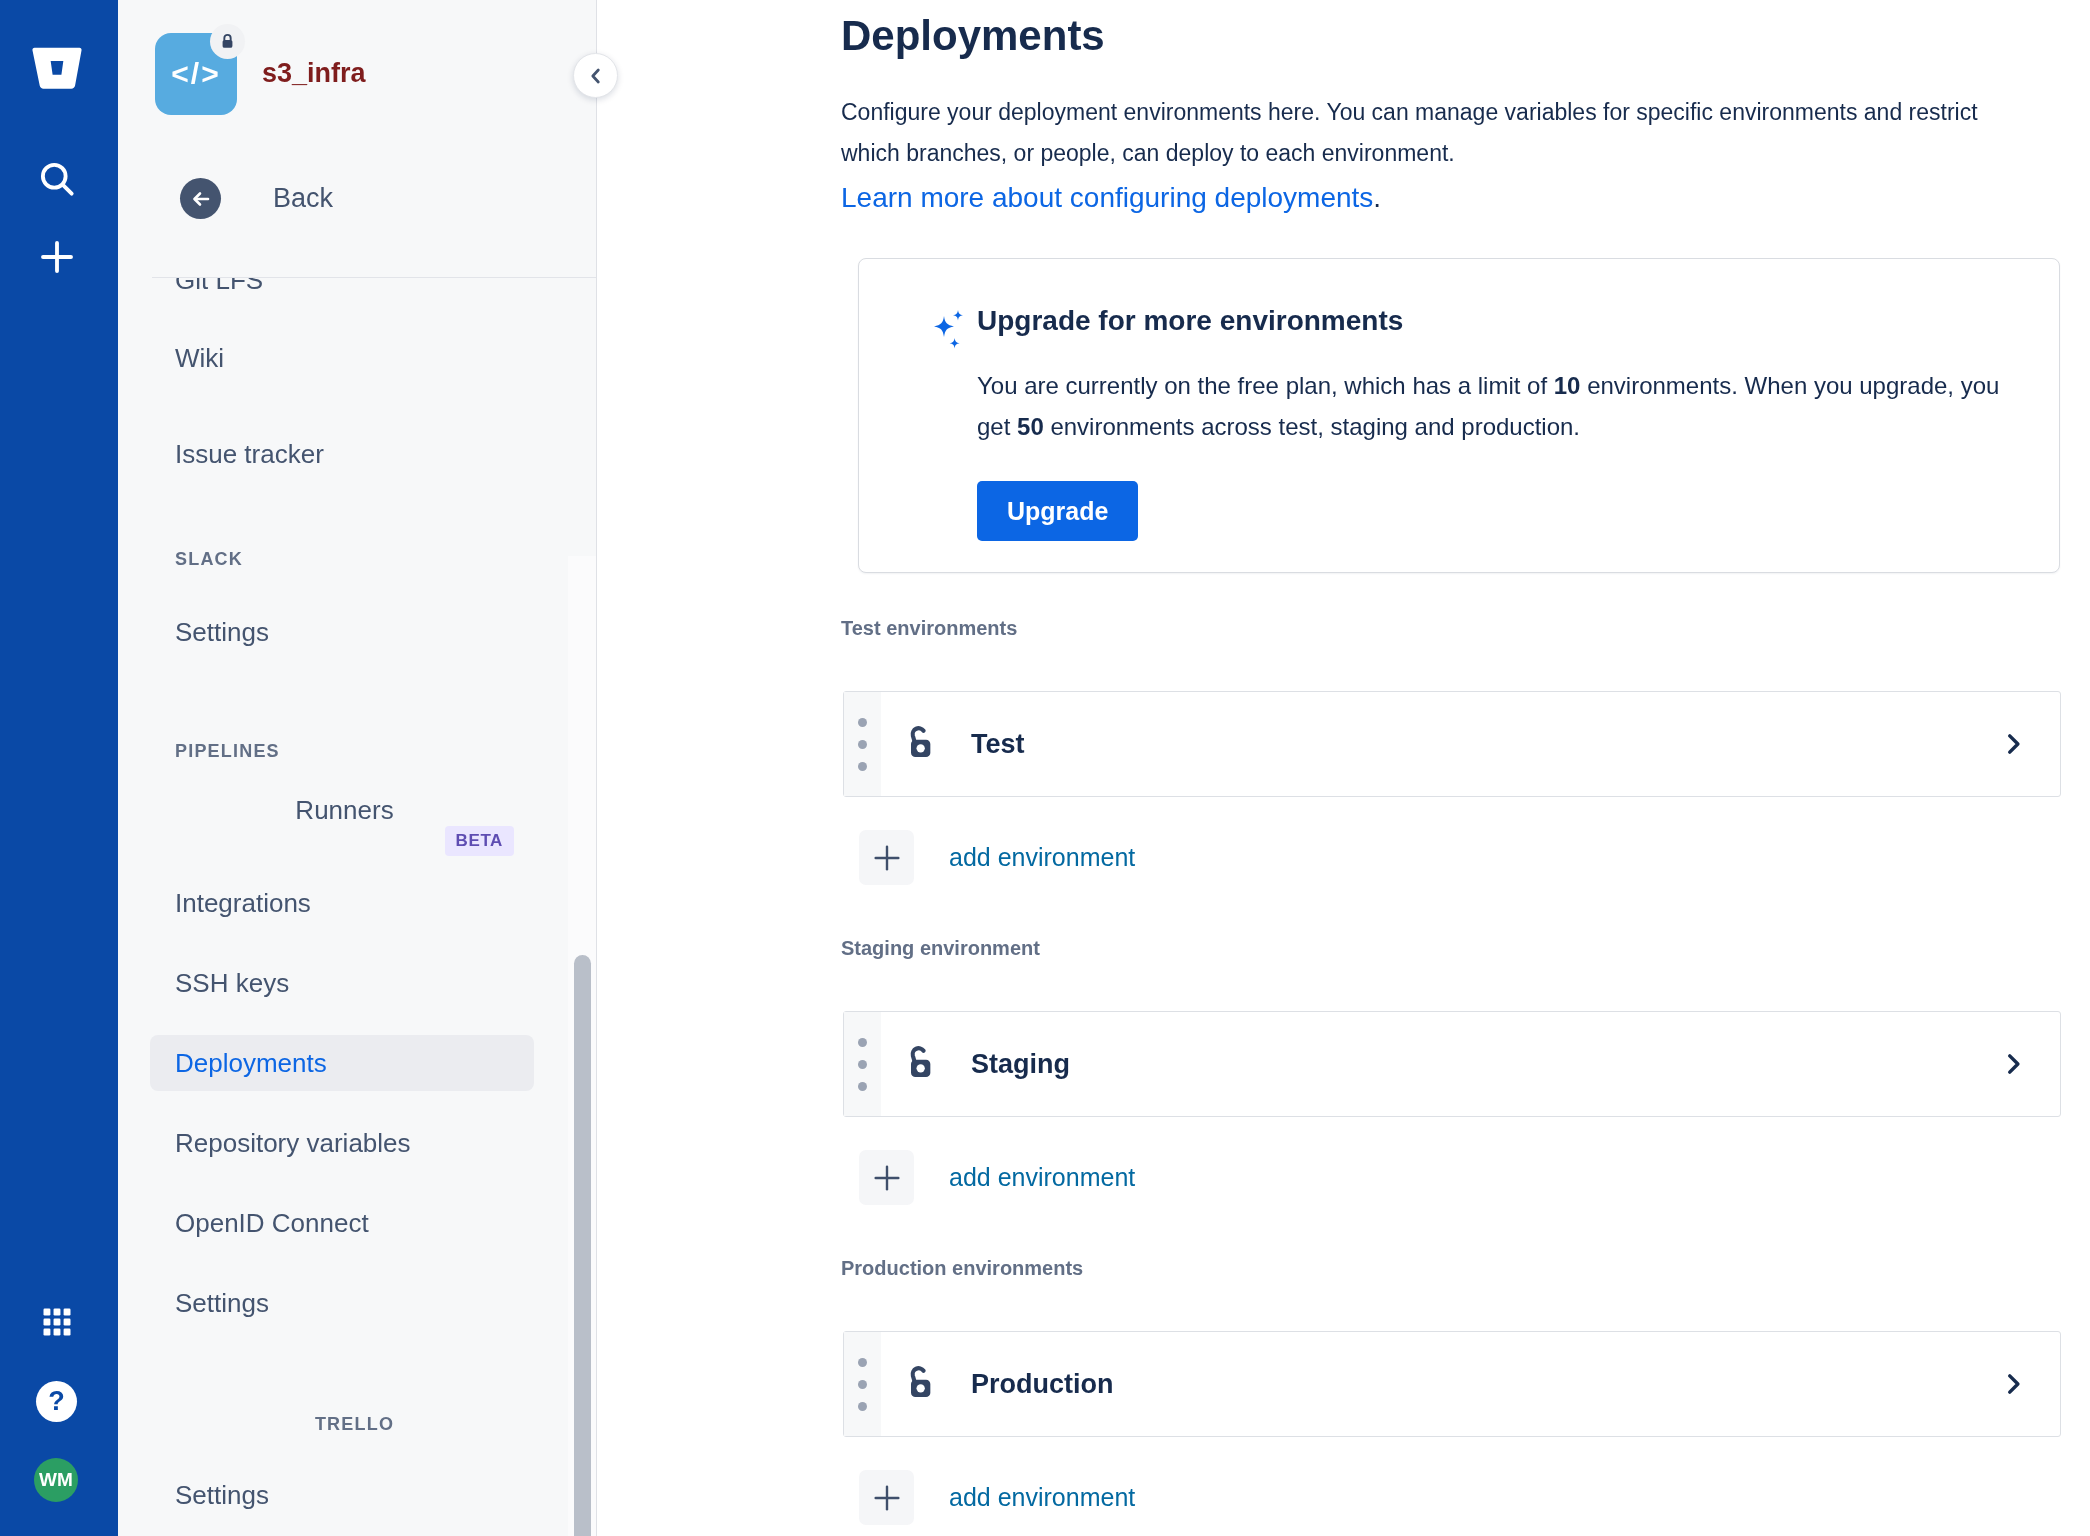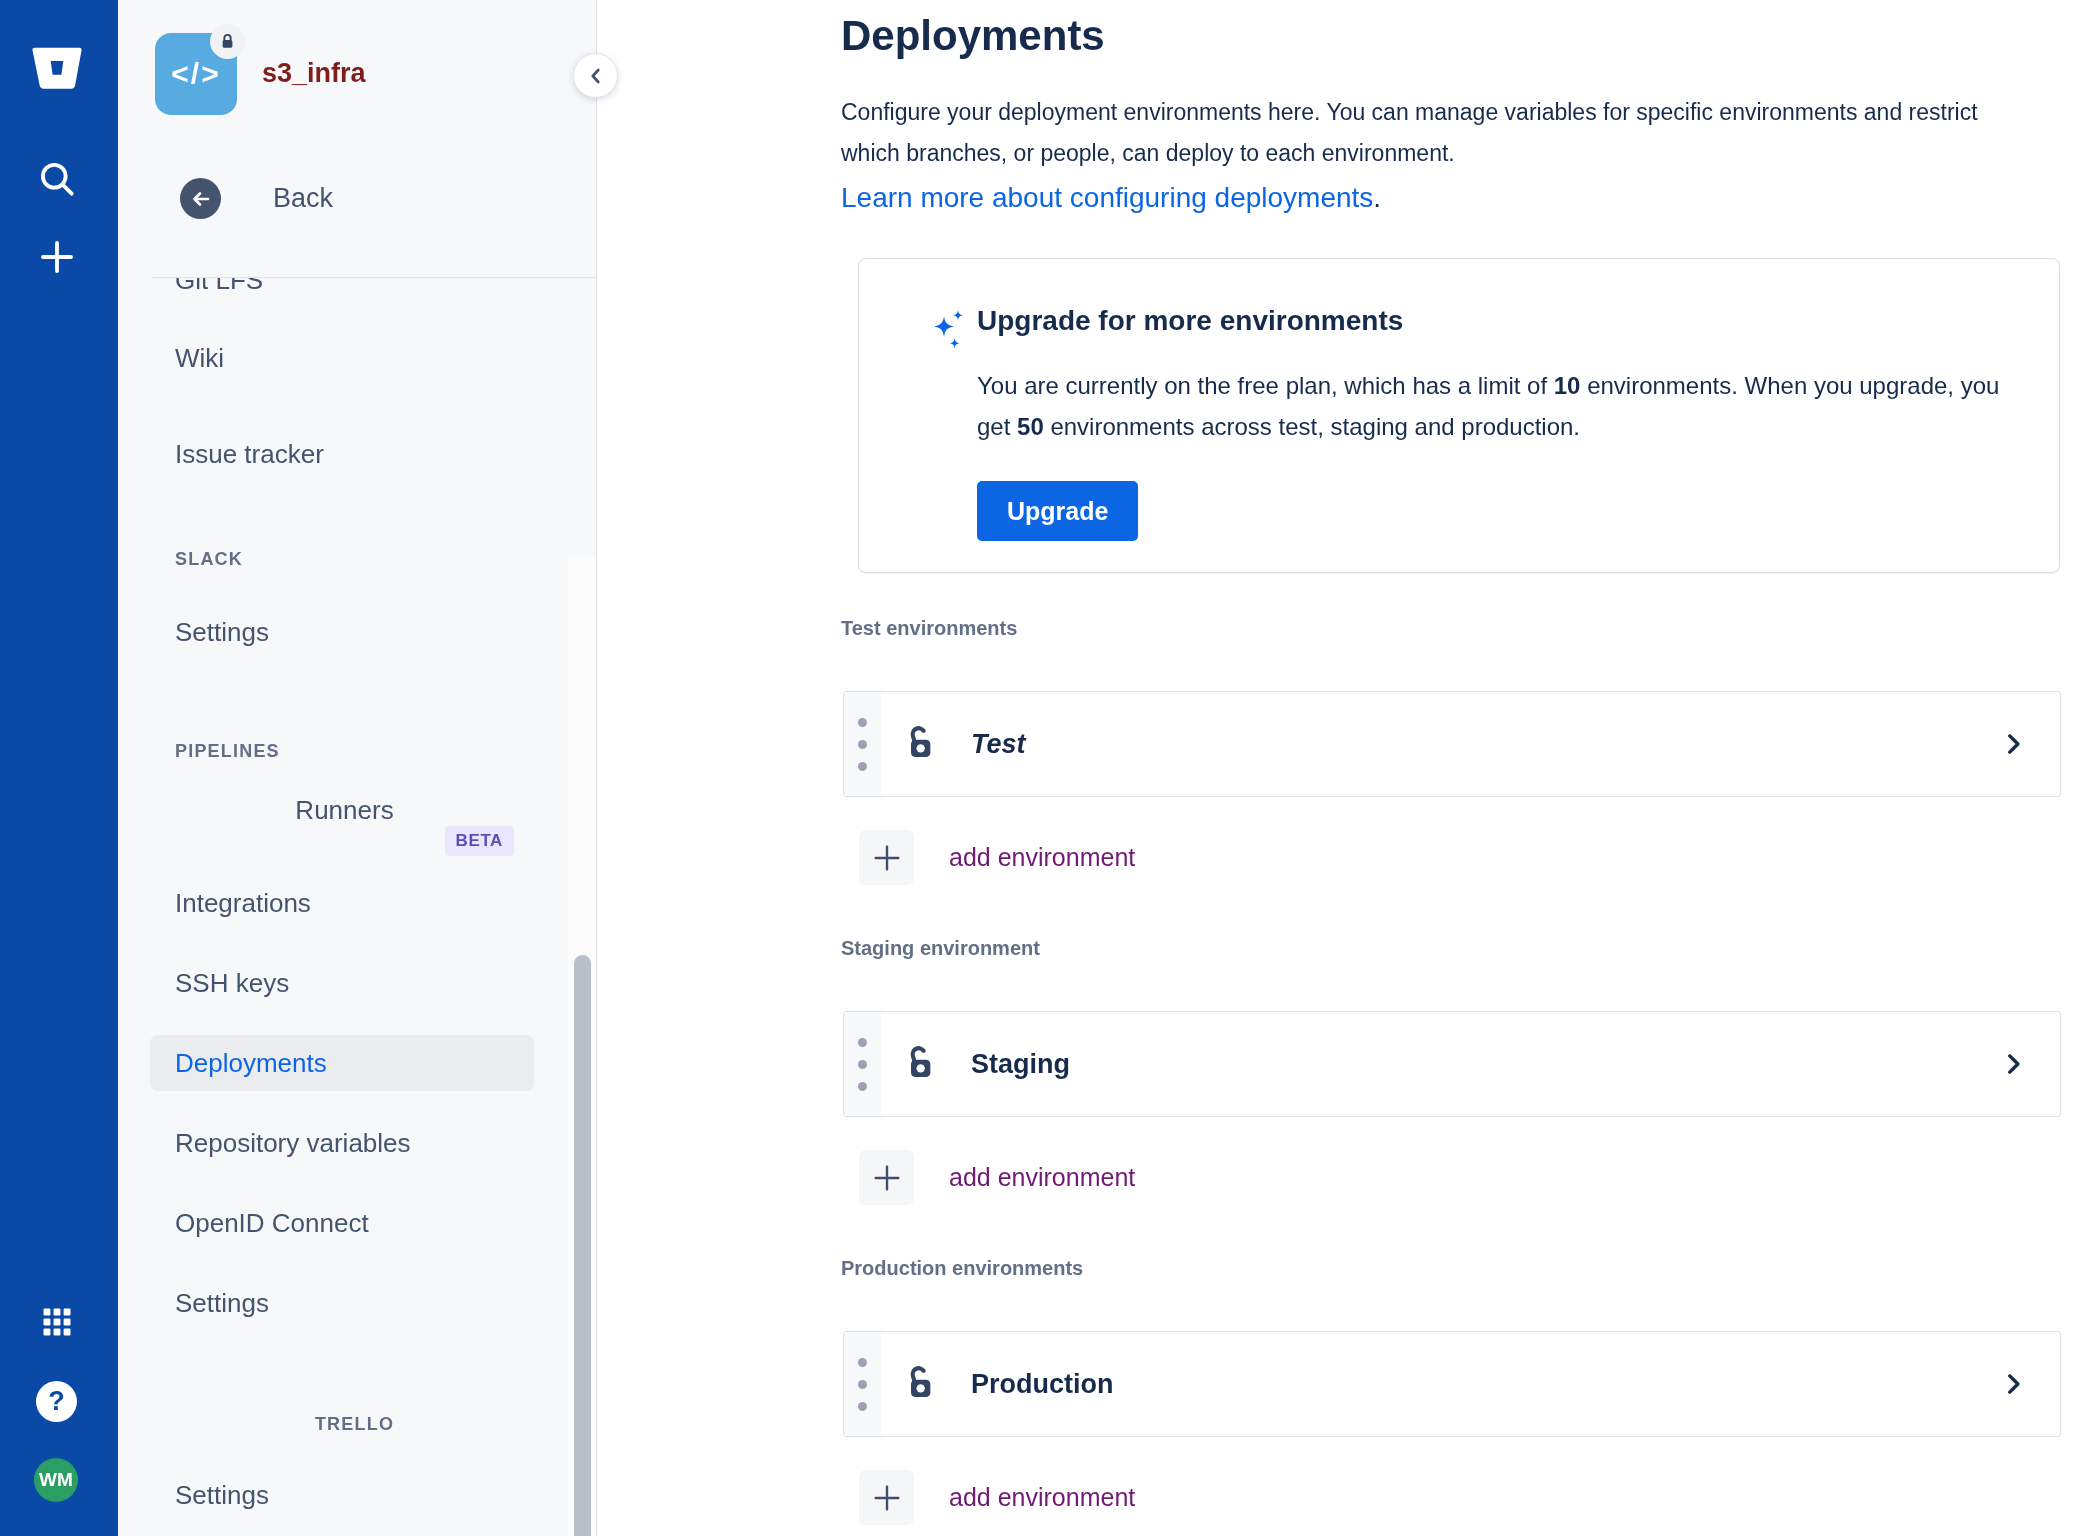--- a/index.html
+++ b/index.html
@@ -47,21 +47,21 @@
   
   .env-label { position:absolute; left:243px; font-size:20px; font-weight:600; color:#626F86; }
   .env-card { position:absolute; left:245px; width:1218px; height:106px; background:#fff; border:1px solid #DDE0E5; border-radius:3px; display:flex; align-items:center; cursor:pointer; }
   .drag-strip { width:37px; align-self:stretch; background:#F7F8F9; display:flex; flex-direction:column; align-items:center; justify-content:center; gap:13px; cursor:grab; }
   .drag-strip i { width:9px; height:9px; border-radius:50%; background:#9AA3B3; }
   .env-lock { margin-left:18px; }
   .env-name { margin-left:32px; font-size:27px; font-weight:700; color:#172B4D; }
   .env-chevron { margin-left:auto; margin-right:34px; display:flex; }
   .add-row { position:absolute; left:261px; display:flex; align-items:center; cursor:pointer; }
   .add-btn { width:55px; height:55px; background:#F5F6F8; border-radius:7px; display:flex; align-items:center; justify-content:center; }
-  .add-label { margin-left:35px; font-size:25px; color:#701a75; }
+  .add-label { margin-left:35px; font-size:25px; color:#0369a1; }
   
   .help-circle { width:41px; height:41px; border-radius:50%; background:#fff; color:#0A49A6; font-size:27px; font-weight:700; display:flex; align-items:center; justify-content:center; }
   .user-avatar { width:44px; height:44px; border-radius:50%; background:#2B9E63; color:#fff; font-size:19px; font-weight:700; display:flex; align-items:center; justify-content:center; }
 </style>
 </head>
 <body>
 
 <nav id="appbar">
   <div class="appbar-icon" style="left:25px; top:36px; width:64px; height:64px;">
     <svg width="62" height="62" viewBox="0 0 24 24">
@@ -197,21 +197,21 @@
         <path d="M16.5 1.5 C16.75 3.3 17.3 3.85 19 4.1 C17.3 4.35 16.75 4.9 16.5 6.7 C16.25 4.9 15.7 4.35 14 4.1 C15.7 3.85 16.25 3.3 16.5 1.5 Z"></path>
         <path d="M14.8 15.5 C15.05 17.3 15.6 17.85 17.3 18.1 C15.6 18.35 15.05 18.9 14.8 20.7 C14.55 18.9 14 18.35 12.3 18.1 C14 17.85 14.55 17.3 14.8 15.5 Z"></path>
       </svg>
     </span>
     <h2 id="upgrade-heading">Upgrade for more environments</h2>
     <p id="upgrade-body"><span>You are currently on the free plan, which has a limit of </span><b>10</b><span> environments. When you upgrade, you get </span><b>50</b><span> environments across test, staging and production.</span></p>
     <button id="upgrade-btn">Upgrade</button>
   </section>
 
   <div class="env-label" style="top:617px;">Test environments</div>
-  <div class="env-card" style="top:691px;font-style:italic;">
+  <div class="env-card" style="top:691px;">
     <div class="drag-strip">
         <i></i>
         <i></i>
         <i></i>
       </div>
     <span class="env-lock">
       <svg width="40" height="40" viewBox="0 0 24 24">
         <path d="M8.6 10.6 V7.8 a3.6 3.6 0 0 1 7 -1.1" fill="none" stroke="#344563" stroke-width="2.5" stroke-linecap="round" transform="rotate(-16 10 9)"></path>
         <rect x="7.2" y="10.6" width="11.6" height="10.4" rx="2.6" fill="#344563"></rect>
         <circle cx="13" cy="15.8" r="2.5" fill="#fff"></circle>

